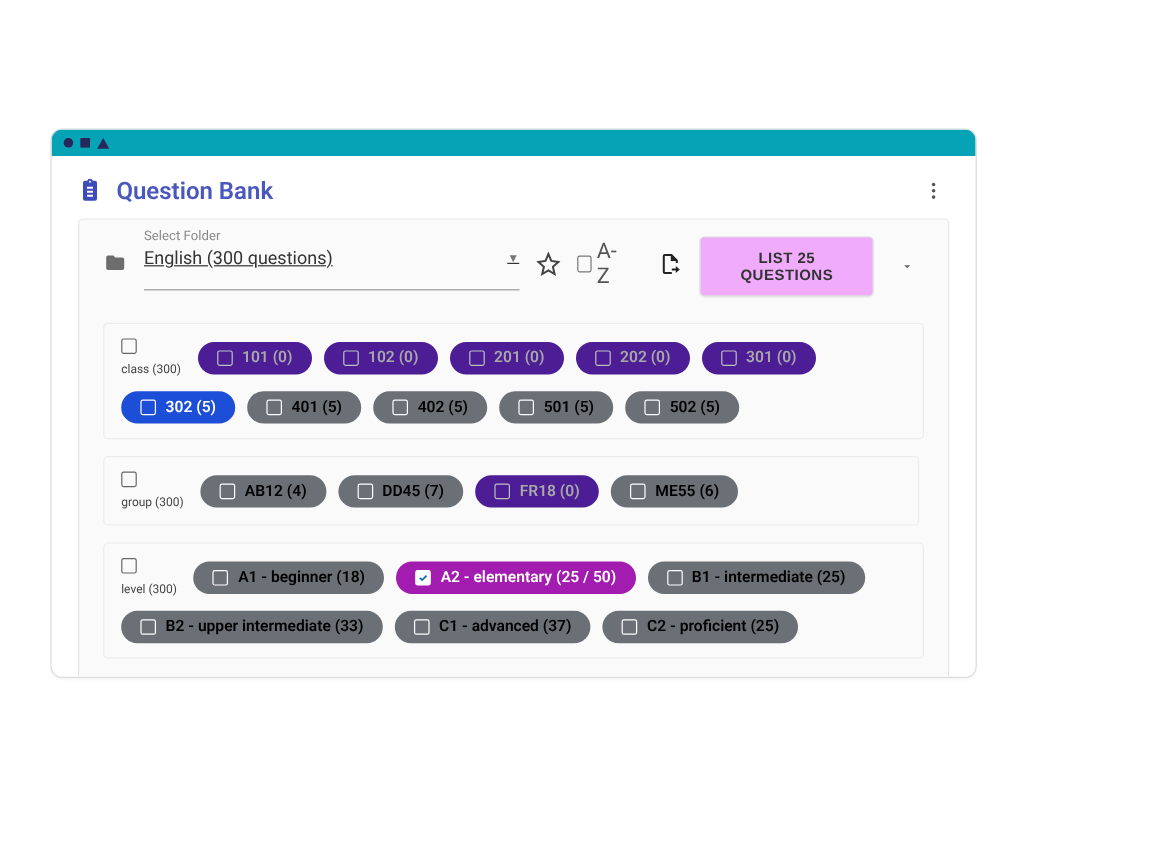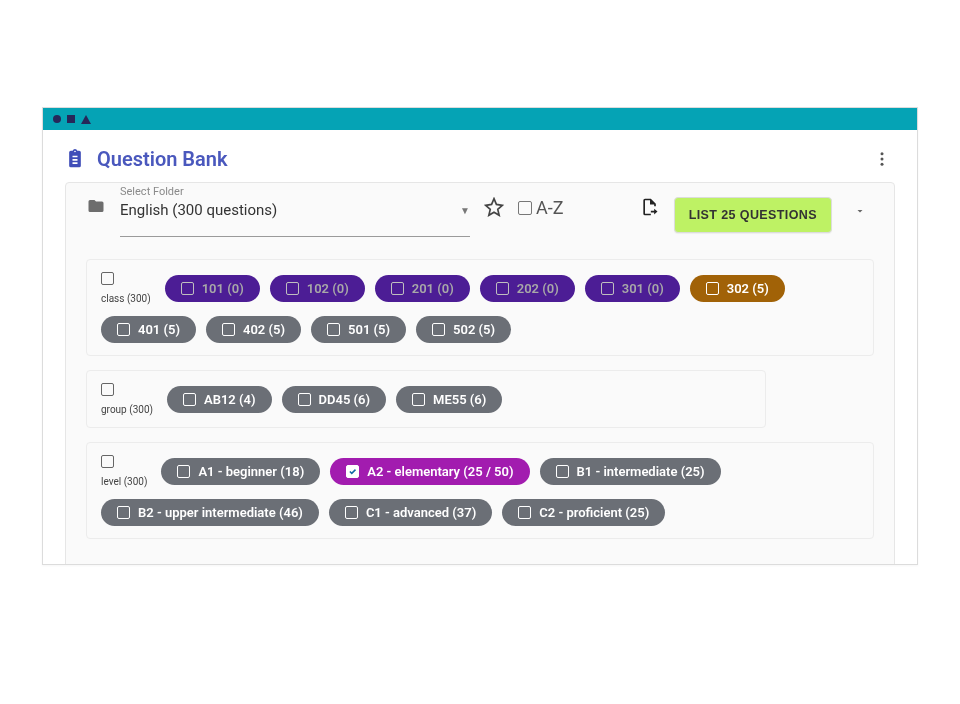--- a/index.html
+++ b/index.html
@@ -7,24 +7,24 @@
     font-family: -apple-system, BlinkMacSystemFont, "Segoe UI", Roboto, Helvetica, Arial, sans-serif;
     background: #fff;
     width: 960px;
     height: 704px;
     overflow: hidden;
   }
   .window {
     position: absolute;
     left: 42px;
     top: 107px;
-    width: 876px;
+    width: 772px;
     height: 458px;
     border: 1px solid #dcdcdc;
-    border-radius: 0;
+    border-radius: 10px;
     overflow: hidden;
     background: #fff;
     box-shadow: 0 1px 2px rgba(0,0,0,0.04);
   }
   .titlebar {
     height: 22px;
     background: #05a3b5;
     display: flex;
     align-items: center;
     padding-left: 10px;
@@ -53,46 +53,47 @@
     padding: 0 22px;
   }
   .panel {
     border: 1px solid #e6e6e6;
     border-radius: 4px;
     background: #fafafa;
     padding: 14px 20px 16px 20px;
   }
   .toolbar {
     display: flex;
-    align-items: flex-start;
+    align-items: center;
     gap: 14px;
     margin-bottom: 22px;
   }
   .folder-icon { color: #6d6d6d; margin-bottom: 6px; }
   .select-wrap { position: relative; width: 350px; }
   .select-label { font-size: 11px; color: #8a8a8a; position: absolute; top: -12px; left: 0;}
   .select-field {
     display: flex;
     align-items: center;
     border-bottom: 1px solid #9a9a9a;
     padding: 4px 0 17px 0;
     font-size: 15px;
     color: #333;
     cursor: pointer;
+    text-decoration: underline;
   }
   .select-field .val { flex: 1; }
   .select-field .caret { color: #777; font-size: 10px; }
   .star-btn { color: #444; cursor: pointer; margin-bottom: 4px;}
   .az-chk { display: flex; align-items: center; gap: 4px; font-size: 18px; color: #555; margin-bottom: 4px; cursor:pointer;}
   .az-chk .box { width: 14px; height: 14px; border: 1.5px solid #777; border-radius: 2px; }
   .toolbar .grow { flex: 1; }
   .export-icon { color: #222; cursor: pointer; margin-bottom: 4px;}
   .list-btn {
     border: 1px solid #dcdcdc;
-    background: #bef264;
+    background: #f0abfc;
     padding: 10px 14px;
     font-size: 12.5px;
     font-weight: 600;
     letter-spacing: 0.4px;
     color: #333;
     border-radius: 4px;
     cursor: pointer;
     box-shadow: 0 1px 1px rgba(0,0,0,0.05);
   }
   .split-caret {
@@ -133,25 +134,25 @@
     display: inline-flex;
     align-items: center;
     gap: 8px;
     padding: 6px 16px;
     border-radius: 999px;
     font-size: 13px;
     font-weight: 600;
     cursor: pointer;
     white-space: nowrap;
   }
-  .chip.dark { background: #6b6f76; color: #ffffff; }
+  .chip.dark { background: #6b6f76; color: #000000; }
   .chip.dark .box { border-color: #fff; }
   .chip.light { background: #4c1d95; color: #a8a8a8; cursor: default; }
   .chip.light .box { border-color: #bfbfbf; }
-  .chip.darker { background: #a16207; color: #fff; }
+  .chip.darker { background: #1d4ed8; color: #fff; }
   .chip.darker .box { border-color: #fff; }
   .chip.selected { background: #a21caf; color: #fff; }
   .chip.selected .box { border-color: #fff; background: #fff; color: #1368a5; }
   .chip.selected .box svg { stroke: #1368a5; }
   svg { display: block; }
 </style>
 </head>
 <body>
 
 <div class="window">
@@ -272,21 +273,25 @@
             <div class="section-head">
               <span class="box"></span>
               <span>group (300)</span>
             </div>
             <span class="chip dark">
               <span class="box"></span>
               <span>AB12 (4)</span>
             </span>
             <span class="chip dark">
               <span class="box"></span>
-              <span>DD45 (6)</span>
+              <span>DD45 (7)</span>
+            </span>
+            <span class="chip light">
+              <span class="box"></span>
+              <span>FR18 (0)</span>
             </span>
             <span class="chip dark">
               <span class="box"></span>
               <span>ME55 (6)</span>
             </span>
           </div>
       </div>
 
       <div class="tag-section">
         <div class="tag-row" id="section-level">
@@ -305,21 +310,21 @@
                 </svg>
               </span>
               <span>A2 - elementary (25 / 50)</span>
             </span>
             <span class="chip dark">
               <span class="box"></span>
               <span>B1 - intermediate (25)</span>
             </span>
             <span class="chip dark">
               <span class="box"></span>
-              <span>B2 - upper intermediate (46)</span>
+              <span>B2 - upper intermediate (33)</span>
             </span>
             <span class="chip dark">
               <span class="box"></span>
               <span>C1 - advanced (37)</span>
             </span>
             <span class="chip dark">
               <span class="box"></span>
               <span>C2 - proficient (25)</span>
             </span>
           </div>

